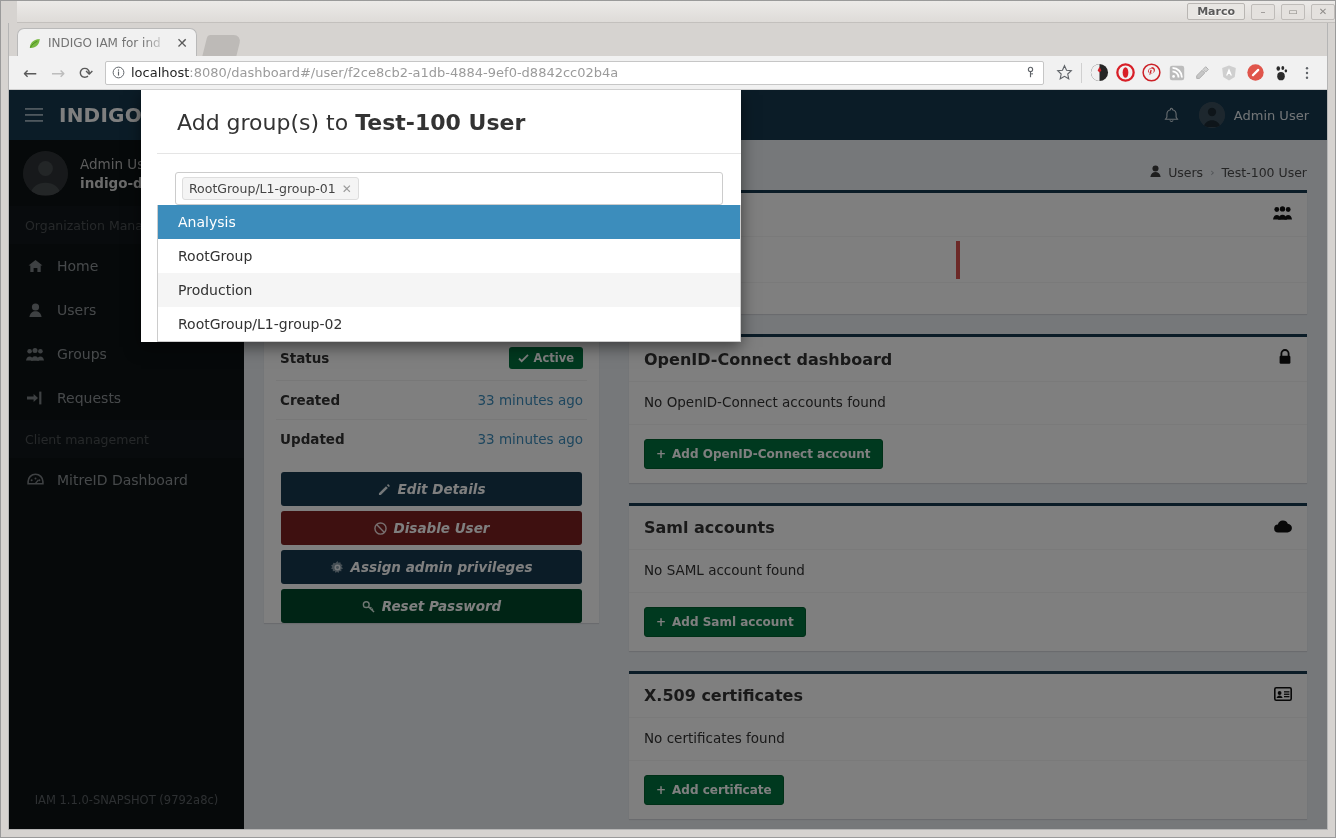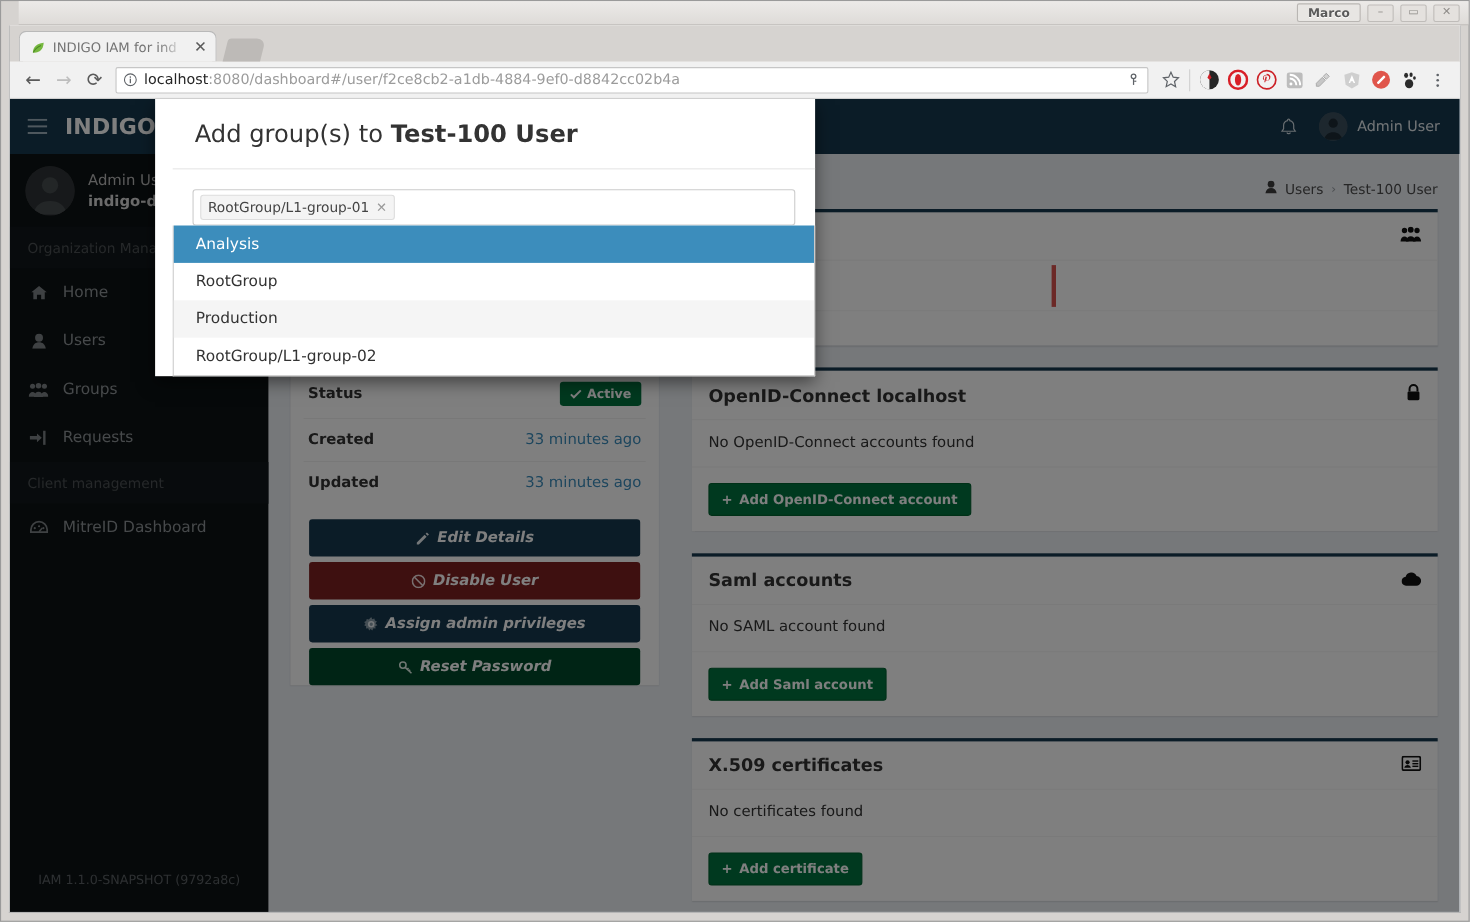--- a/index.html
+++ b/index.html
@@ -11,21 +11,21 @@
 
   
   #window {
     position: absolute; inset: 0;
     background: #d6d3d0;
     border: 1px solid #9a9a9a;
   }
   #titlebar {
     height: 22px; background: linear-gradient(#eceae8, #dedbd8);
     display: flex; align-items: center; justify-content: flex-end;
-    padding-right: 8px; gap: 6px;
+    gap: 6px;
     border-bottom: 1px solid #c3c0bd;
     margin-left: 16px;
   }
   #win-title {
     font-size: 11px; color: #5a5a5a; font-weight: bold;
     border: 1px solid #b9b6b3; border-radius: 2px;
     padding: 1px 9px; background: #e8e6e3;
     text-shadow: 0 1px 0 #fff;
   }
   .win-btn {
@@ -512,21 +512,21 @@
               <div class="box-body" style="padding:0;">
                 <div style="height:46px;border-bottom:1px solid #f4f4f4;position:relative;">
                   <div id="ghost-red" style="left:327px;top:4px;height:38px;"></div>
                 </div>
                 <div style="height:32px;"></div>
               </div>
             </div>
 
             <div class="box">
               <div class="box-head">
-                <div class="box-title">OpenID-Connect localhost</div>
+                <div class="box-title">OpenID-Connect dashboard</div>
                 <div class="box-tool">
                   <svg width="14" height="16" viewBox="0 0 14 16">
                       <path d="M3.4 7V4.6a3.6 3.6 0 017.2 0V7" fill="none" stroke="#111" stroke-width="1.8"></path>
                       <rect x="1.6" y="6.8" width="10.8" height="8" rx="1.2" fill="#111"></rect>
                     </svg>
                 </div>
               </div>
               <div class="box-body">
                 <div class="empty">No OpenID-Connect accounts found</div>
                 <div class="btn-green">

